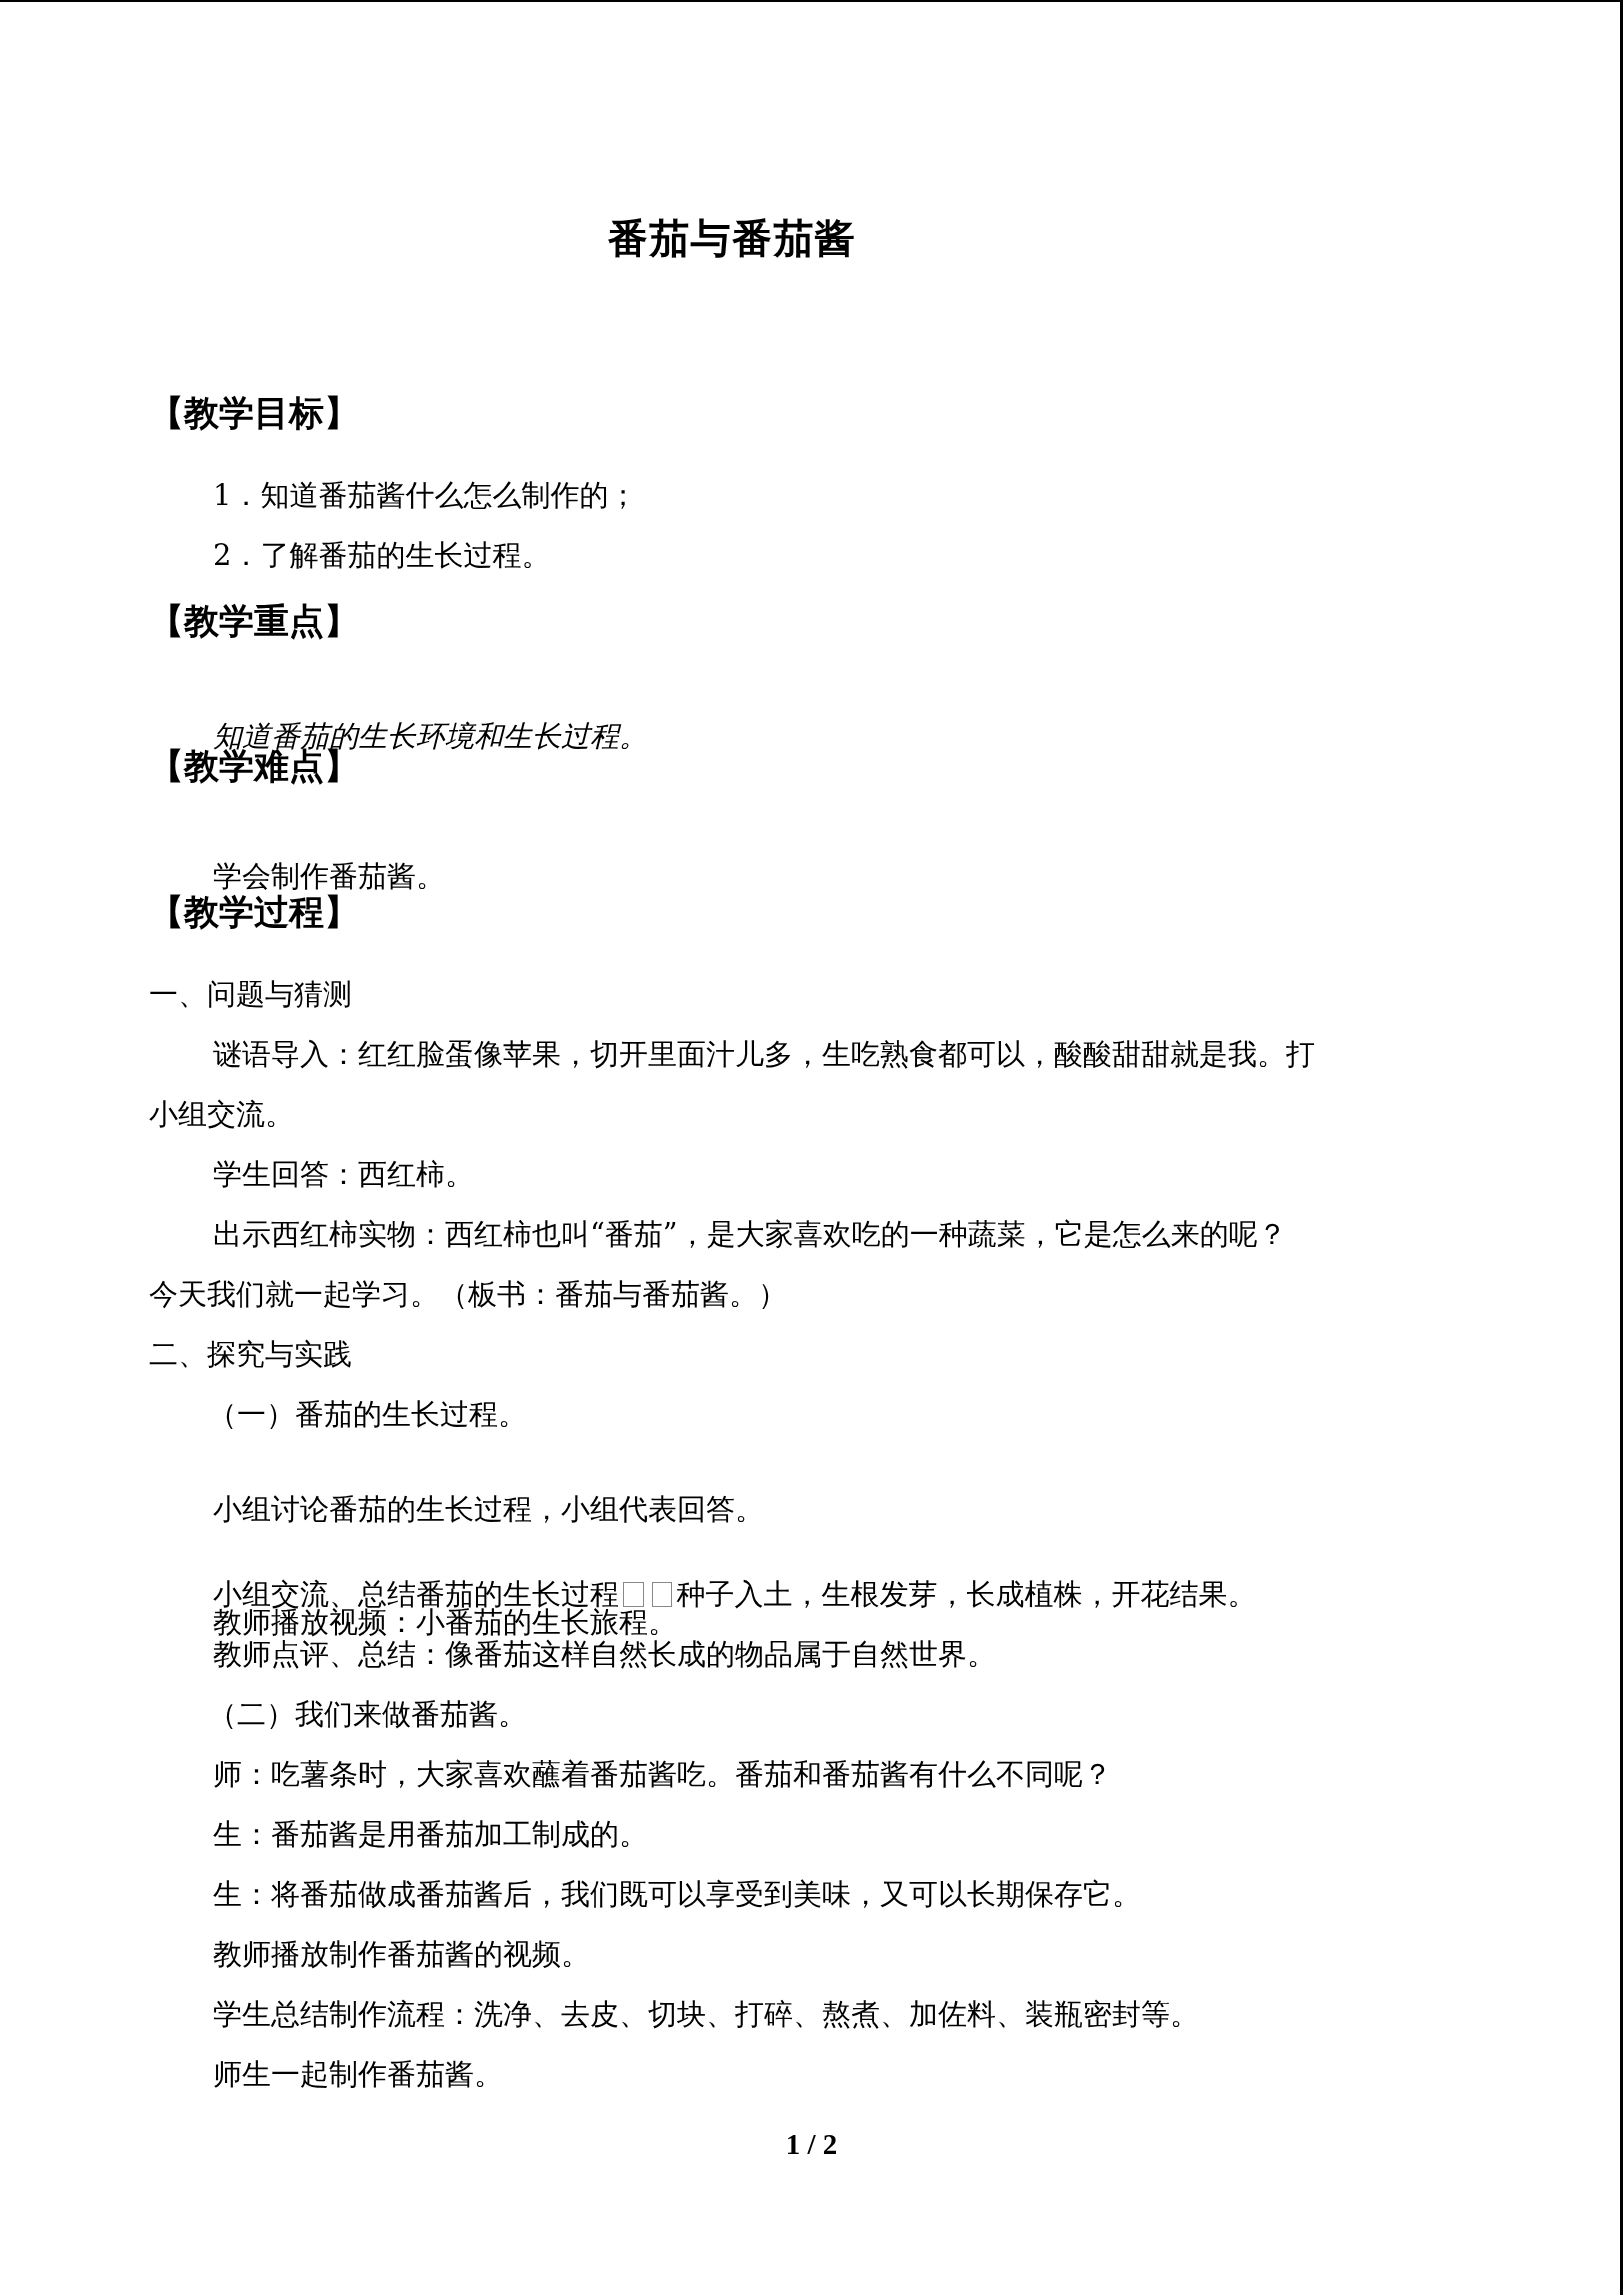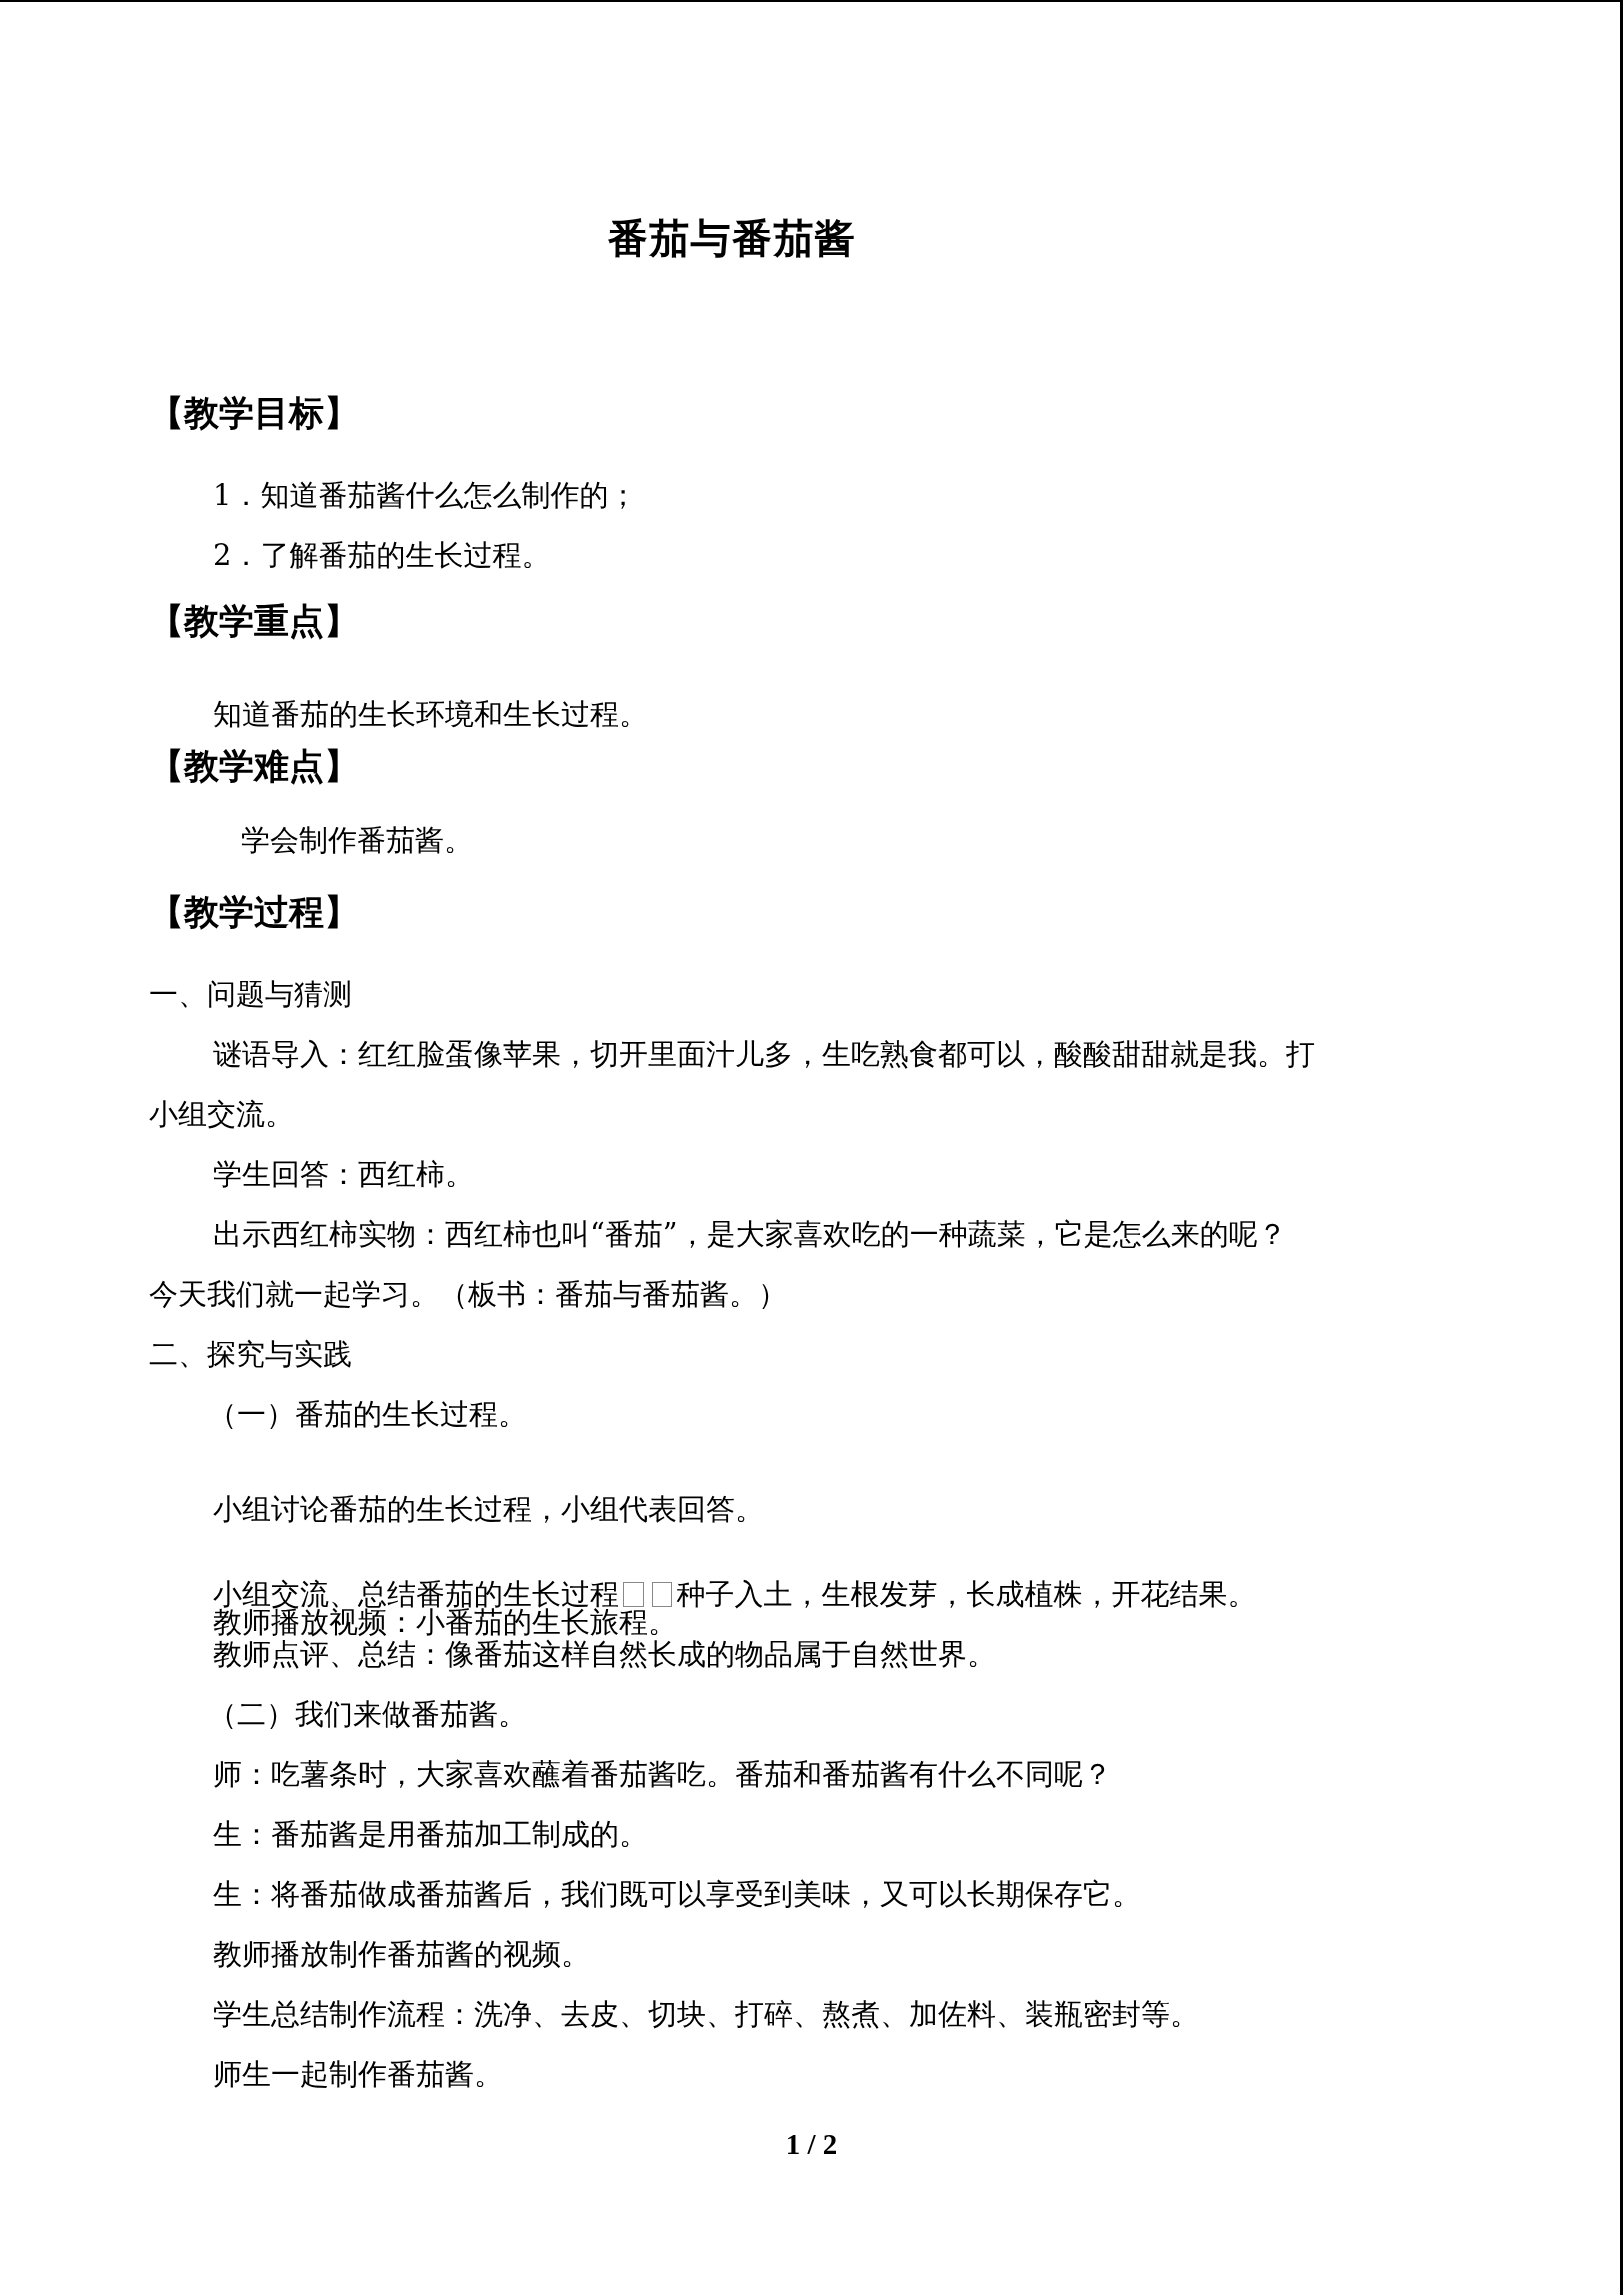--- a/index.html
+++ b/index.html
@@ -82,24 +82,24 @@
 <div class="top-border"></div>
 <div class="right-border"></div>
 
 <div class="title">番茄与番茄酱</div>
 
 <div class="heading" style="top:389px;">【教学目标】</div>
 <div class="line indent1" style="top:475px;">1．知道番茄酱什么怎么制作的；</div>
 <div class="line indent1" style="top:535px;">2．了解番茄的生长过程。</div>
 
 <div class="heading" style="top:597px;">【教学重点】</div>
-<div class="line indent1" style="top:694px;">知道番茄的生长环境和生长过程。</div>
+<div class="line indent1" style="top:716px;font-style:italic;">知道番茄的生长环境和生长过程。</div>
 
 <div class="heading" style="top:742px;">【教学难点】</div>
-<div class="line indent1" style="top:820px;margin-left:28px;">学会制作番茄酱。</div>
+<div class="line indent1" style="top:856px;">学会制作番茄酱。</div>
 
 <div class="heading" style="top:888px;">【教学过程】</div>
 
 <div class="line indent0" style="top:974px;">一、问题与猜测</div>
 <div class="line indent1" style="top:1034px;">谜语导入：红红脸蛋像苹果，切开里面汁儿多，生吃熟食都可以，酸酸甜甜就是我。打</div>
 <div class="line indent0" style="top:1094px;">小组交流。</div>
 <div class="line indent1" style="top:1154px;">学生回答：西红柿。</div>
 <div class="line indent1" style="top:1214px;">出示西红柿实物：西红柿也叫“番茄”，是大家喜欢吃的一种蔬菜，它是怎么来的呢？</div>
 <div class="line indent0" style="top:1274px;">今天我们就一起学习。（板书：番茄与番茄酱。）</div>
 

